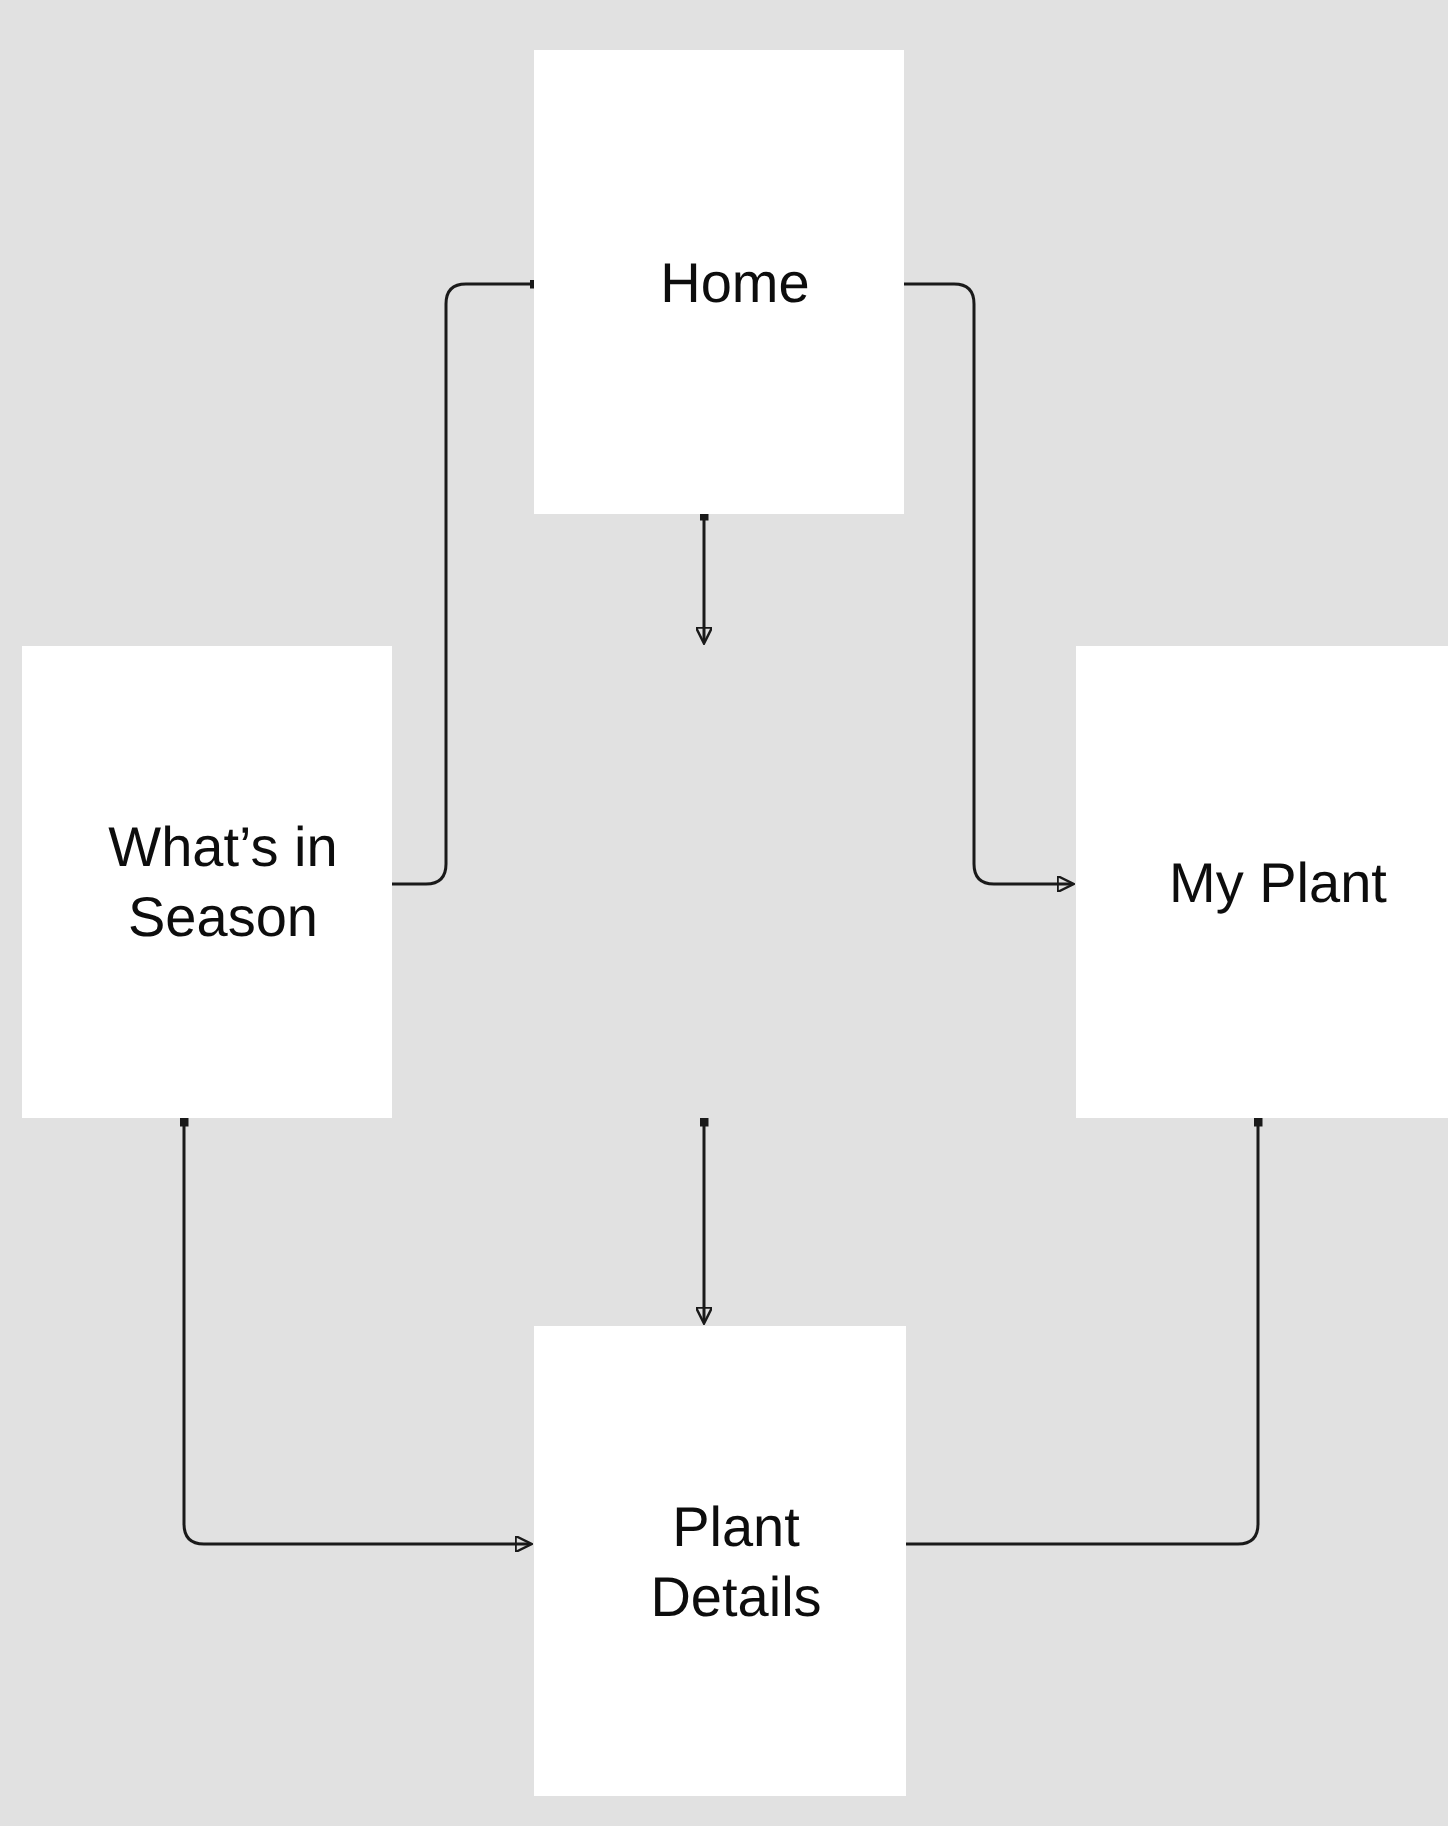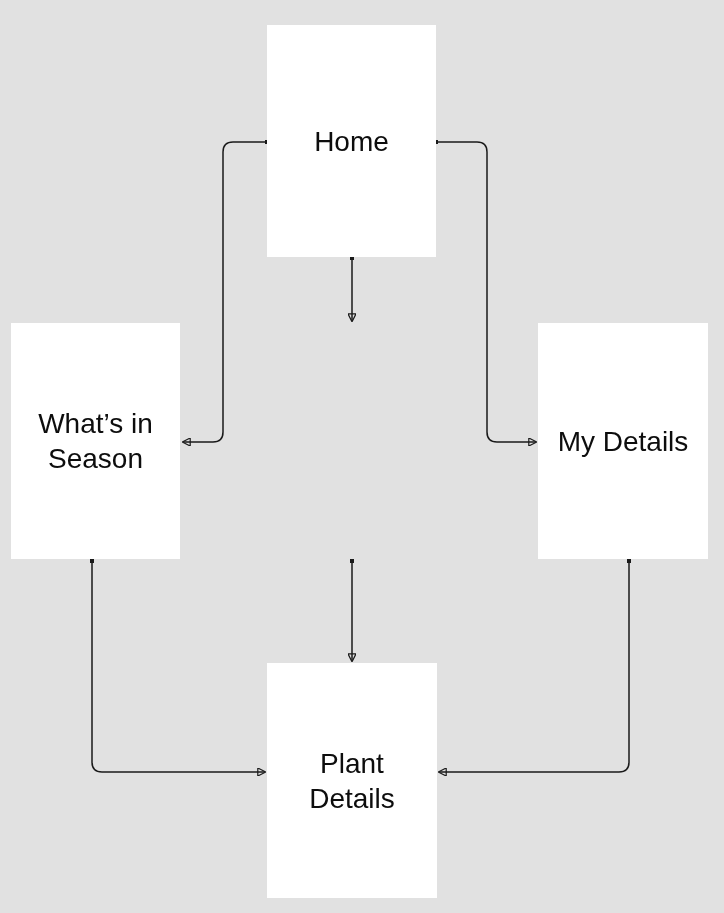--- a/index.html
+++ b/index.html
@@ -10,21 +10,21 @@
   .canvas{
     position:relative;width:724px;height:913px;background:var(--bg);
     overflow:hidden;
   }
   .edges{position:absolute;left:0;top:0;width:724px;height:913px;}
   .edges path{fill:none;stroke:var(--line);stroke-width:1.5;}
   .node{
     position:absolute;background:var(--node-fill);
     display:flex;align-items:center;justify-content:center;
     text-align:center;color:var(--text);
-    font-size:28px;line-height:35px;white-space:pre-line;
+    font-size:28px;line-height:35px;white-space:pre-line;padding-left:16px;
   }
   .n-home{left:267px;top:25px;width:169px;height:232px;}
   .n-season{left:11px;top:323px;width:169px;height:236px;}
   .n-find{left:267px;top:323px;width:169px;height:236px;}
   .n-myplants{left:538px;top:323px;width:170px;height:236px;}
   .n-details{left:267px;top:663px;width:170px;height:235px;}
 </style>
 </head>
 <body>
 
@@ -52,21 +52,21 @@
     <span>Home</span>
   </div>
 
   <div class="node n-season">
     <span>What’s in
 Season</span>
   </div>
 
 
   <div class="node n-myplants">
-    <span>My Details</span>
+    <span>My Plant</span>
   </div>
 
   <div class="node n-details">
     <span>Plant
 Details</span>
   </div>
 
 </div>
 
 </body></html>

